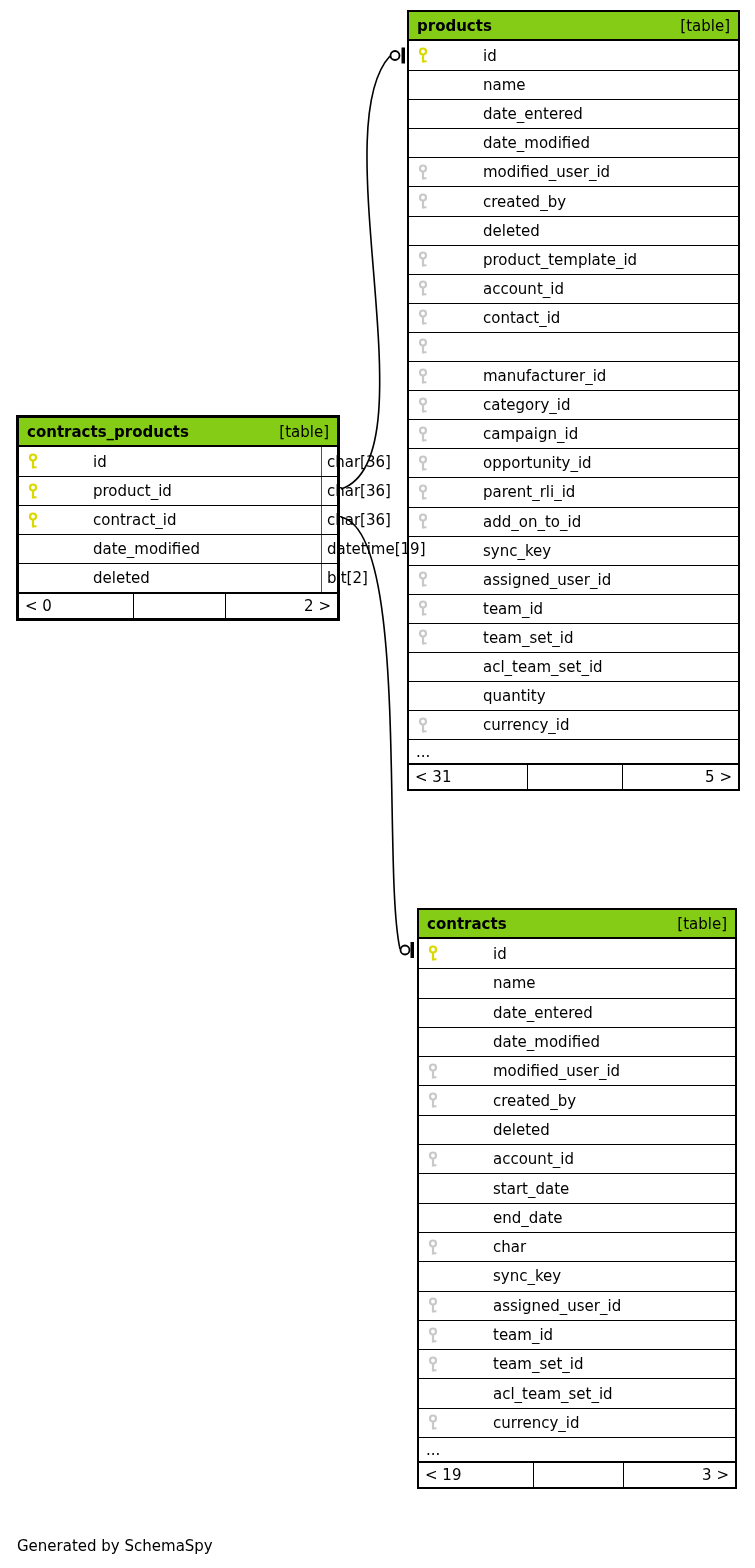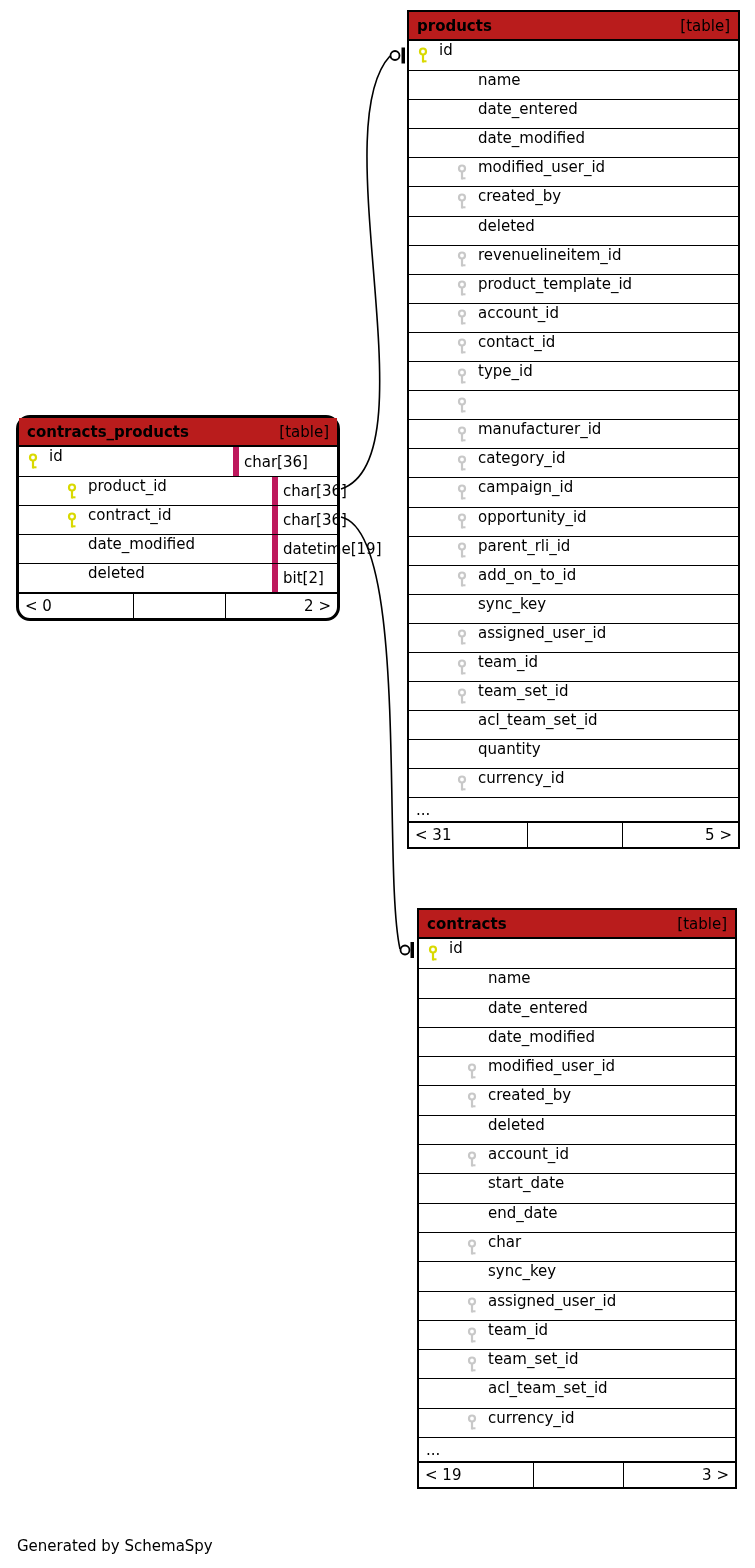--- a/index.html
+++ b/index.html
@@ -5,39 +5,39 @@
   html, body { margin:0; padding:0; background:#fff; }
   .canvas {
     position:relative; width:755px; height:1568px; background:#ffffff;
     font-family:"DejaVu Sans","Liberation Sans",sans-serif; font-size:15px; color:#000;
     overflow:hidden;
   }
   .rel-layer { position:absolute; left:0; top:0; width:755px; height:1568px; z-index:0; }
   .db-table {
     position:absolute; background:#fff; border:2px solid #000; z-index:1; box-sizing:border-box;
   }
-  .db-table.emphasis { border-width:3px;border-radius:14px; }
+  .db-table.emphasis { border-width:3px; }
   .tbl-header {
     display:flex; justify-content:space-between; align-items:center;
-    background:#b91c1c; border-bottom:2px solid #000; height:29px; box-sizing:border-box;
+    background:#84cc16; border-bottom:2px solid #000; height:29px; box-sizing:border-box;
     padding:0 8px;
   }
   .tbl-name { font-weight:bold; }
   .tbl-badge { font-weight:normal; }
-  .attr-row { display:flex; box-sizing:border-box; }
-  .attr-row + .attr-row { border-top:1px solid #000;padding-left:39px; }
+  .attr-row { display:flex; align-items:center; box-sizing:border-box;gap:44px; }
+  .attr-row + .attr-row { border-top:1px solid #000; }
   .table-products .attr-row { height:29.1px; }
   .table-contracts .attr-row { height:29.3px; }
   .table-contracts_products .attr-row { height:29px; }
   .key-slot { width:22px; padding-left:8px; display:flex; align-items:center; flex:none; }
   .col-name { flex:1; white-space:nowrap; overflow:hidden; }
   .table-contracts_products .col-name { flex:0 0 184px; }
   .col-type {
     flex:1; align-self:stretch; display:flex; align-items:center;
-    border-left:6px solid #be185d; padding-left:5px; white-space:nowrap;
+    border-left:1px solid #be185d; padding-left:5px; white-space:nowrap;
   }
   .tbl-ellipsis {
     border-top:1px solid #000; height:24px; box-sizing:border-box;
     display:flex; align-items:center; padding-left:7px;
   }
   .tbl-footer {
     display:flex; border-top:2px solid #000; height:26px; box-sizing:border-box; align-items:stretch;
   }
   .f-left { width:36%; display:flex; align-items:center; padding-left:6px; box-sizing:border-box; }
   .f-mid { width:29%; border-left:1px solid #000; border-right:1px solid #000; box-sizing:border-box; }
@@ -112,30 +112,20 @@
           <span class="col-name">deleted</span>
         </div>
         <div class="attr-row">
           <span class="key-slot">
             <svg width="12" height="17" viewBox="0 0 12 17">
               <circle cx="6" cy="4.5" r="3" fill="none" stroke="#c8c8c8" stroke-width="2.2"></circle>
               <line x1="6" y1="7.5" x2="6" y2="15.5" stroke="#c8c8c8" stroke-width="2.2"></line>
               <line x1="6" y1="14.3" x2="9.5" y2="14.3" stroke="#c8c8c8" stroke-width="2"></line>
             </svg>
           </span>
-          <span class="col-name">revenuelineitem_id</span>
-        </div>
-        <div class="attr-row">
-          <span class="key-slot">
-            <svg width="12" height="17" viewBox="0 0 12 17">
-              <circle cx="6" cy="4.5" r="3" fill="none" stroke="#c8c8c8" stroke-width="2.2"></circle>
-              <line x1="6" y1="7.5" x2="6" y2="15.5" stroke="#c8c8c8" stroke-width="2.2"></line>
-              <line x1="6" y1="14.3" x2="9.5" y2="14.3" stroke="#c8c8c8" stroke-width="2"></line>
-            </svg>
-          </span>
           <span class="col-name">product_template_id</span>
         </div>
         <div class="attr-row">
           <span class="key-slot">
             <svg width="12" height="17" viewBox="0 0 12 17">
               <circle cx="6" cy="4.5" r="3" fill="none" stroke="#c8c8c8" stroke-width="2.2"></circle>
               <line x1="6" y1="7.5" x2="6" y2="15.5" stroke="#c8c8c8" stroke-width="2.2"></line>
               <line x1="6" y1="14.3" x2="9.5" y2="14.3" stroke="#c8c8c8" stroke-width="2"></line>
             </svg>
           </span>
@@ -143,30 +133,20 @@
         </div>
         <div class="attr-row">
           <span class="key-slot">
             <svg width="12" height="17" viewBox="0 0 12 17">
               <circle cx="6" cy="4.5" r="3" fill="none" stroke="#c8c8c8" stroke-width="2.2"></circle>
               <line x1="6" y1="7.5" x2="6" y2="15.5" stroke="#c8c8c8" stroke-width="2.2"></line>
               <line x1="6" y1="14.3" x2="9.5" y2="14.3" stroke="#c8c8c8" stroke-width="2"></line>
             </svg>
           </span>
           <span class="col-name">contact_id</span>
-        </div>
-        <div class="attr-row">
-          <span class="key-slot">
-            <svg width="12" height="17" viewBox="0 0 12 17">
-              <circle cx="6" cy="4.5" r="3" fill="none" stroke="#c8c8c8" stroke-width="2.2"></circle>
-              <line x1="6" y1="7.5" x2="6" y2="15.5" stroke="#c8c8c8" stroke-width="2.2"></line>
-              <line x1="6" y1="14.3" x2="9.5" y2="14.3" stroke="#c8c8c8" stroke-width="2"></line>
-            </svg>
-          </span>
-          <span class="col-name">type_id</span>
         </div>
         <div class="attr-row">
           <span class="key-slot">
             <svg width="12" height="17" viewBox="0 0 12 17">
               <circle cx="6" cy="4.5" r="3" fill="none" stroke="#c8c8c8" stroke-width="2.2"></circle>
               <line x1="6" y1="7.5" x2="6" y2="15.5" stroke="#c8c8c8" stroke-width="2.2"></line>
               <line x1="6" y1="14.3" x2="9.5" y2="14.3" stroke="#c8c8c8" stroke-width="2"></line>
             </svg>
           </span>
         </div>

